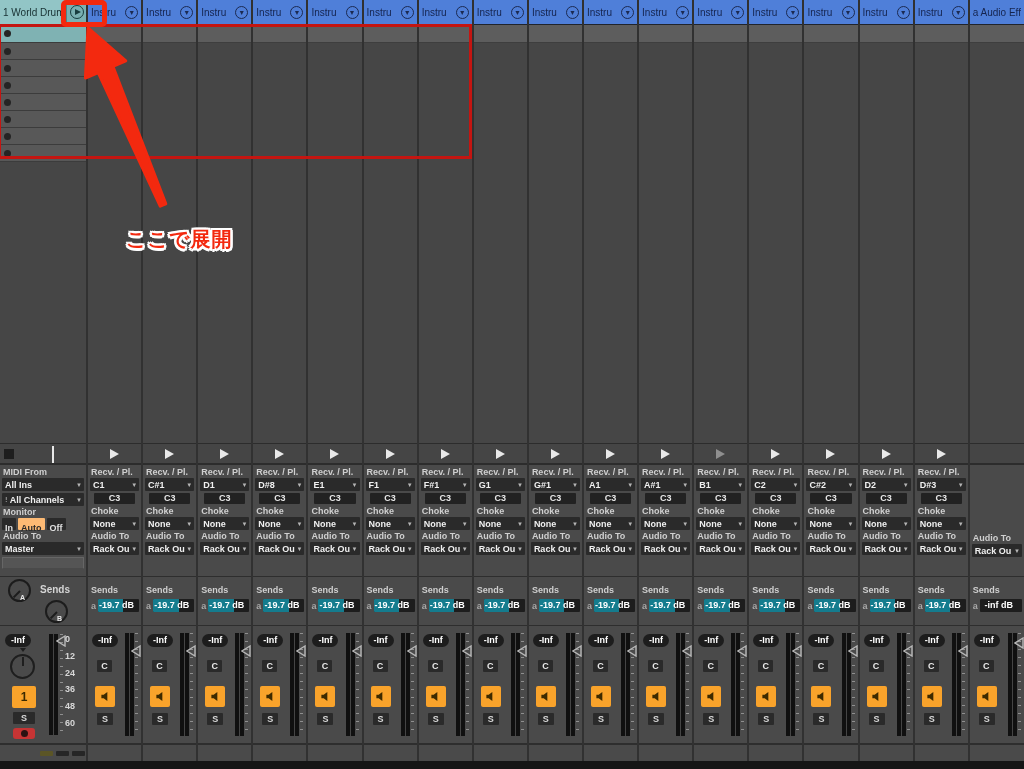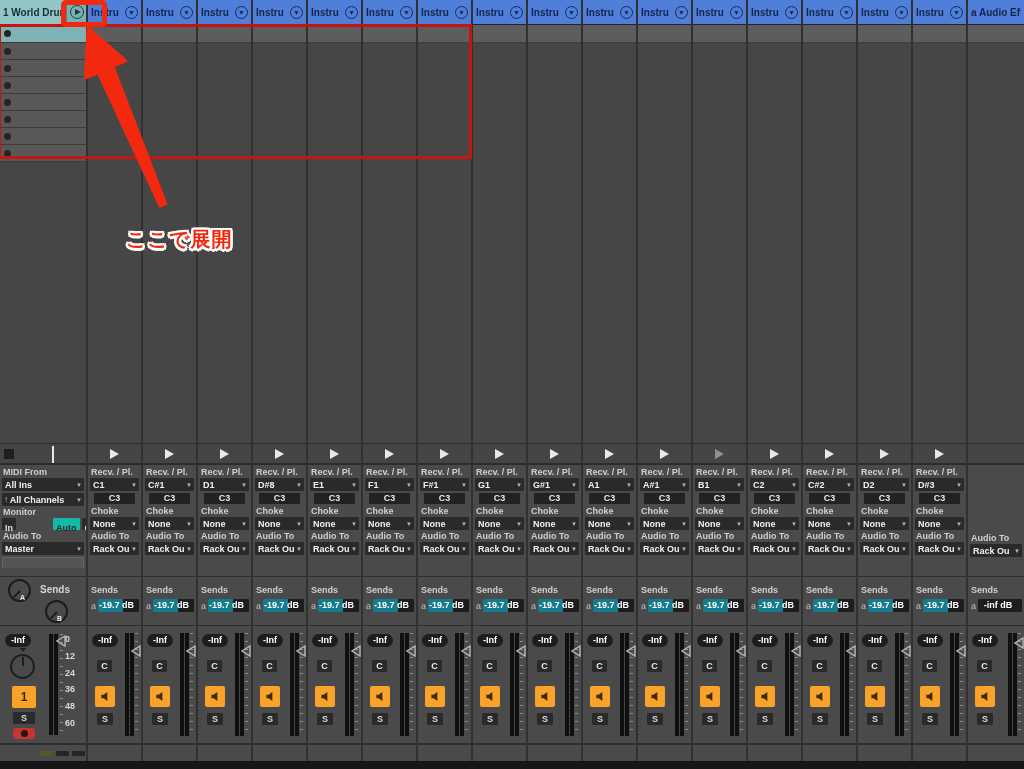--- a/index.html
+++ b/index.html
@@ -13,21 +13,21 @@
   .tracks { display:flex; height:761px; }
   .track { position:relative; background:#4a4a4a; border-right:2px solid #313131; display:flex; flex-direction:column; }
   .track.wd { width:88px; }
   .track.instr { width:66px; }
   .track.audio { width:56px; border-right:none; }
 
   
   .hdr { height:25px; flex:0 0 25px; display:flex; align-items:center; padding:0 3px;
          background:#4f7fd9; border-bottom:1px solid #20242c; overflow:hidden; }
   .wd .hdr { background:#92c5c6; padding-right:0; }
-  .hdr-label { font-size:10px; font-weight:bold; color:#15244e; white-space:nowrap; overflow:hidden; flex:1; }
+  .hdr-label { font-size:10px; font-weight:normal; color:#15244e; white-space:nowrap; overflow:hidden; flex:1; }
   .wd .hdr-label { color:#173032; }
   .hdr-circle { flex:0 0 13px; width:13px; height:13px; border:1.4px solid #1b2a52; border-radius:50%;
                 display:flex; align-items:center; justify-content:center; font-size:7px; color:#1b2a52; line-height:1; }
   .expand-btn { flex:0 0 20px; height:21px; background:#79b0b2; border-left:1px solid #4f8486;
                 display:flex; align-items:center; justify-content:center; }
   .expand-circle { width:14px; height:14px; border:1.4px solid #173d3f; border-radius:50%;
                    display:flex; align-items:center; justify-content:center; }
   .expand-circle .tri { width:0; height:0; border-left:6px solid #173d3f; border-top:3.5px solid transparent; border-bottom:3.5px solid transparent; margin-left:2px; }
 
   
@@ -50,21 +50,21 @@
   .io-label { height:11px; line-height:11px; padding-left:3px; font-size:9px; font-weight:bold; color:#cfcfcf; white-space:nowrap; overflow:hidden; }
   .dd { height:13px; margin:0 2px 1px 2px; background:#2a2a2a; border-radius:1px; display:flex; align-items:center;
         padding:0 2px 0 3px; font-size:9px; font-weight:bold; color:#f0f0f0; white-space:nowrap; overflow:hidden; }
   .dd .dd-arrow { margin-left:auto; font-size:6px; color:#b5b5b5; flex:0 0 auto; }
   .dd .chan-dots { color:#8a8a8a; font-size:8px; margin-right:2px; }
   .note-box { height:11px; margin:2px 6px 2px 6px; background:#222; border-radius:1px; color:#e8e8e8;
               font-size:9px; font-weight:bold; text-align:center; line-height:11px; }
   .monitor-row { height:12px; margin:0 2px 1px 2px; display:flex; gap:2px; }
   .mon-btn { height:12px; background:#2a2a2a; color:#e0e0e0; font-size:9px; font-weight:bold; line-height:12px;
              text-align:center; border-radius:1px; padding:4px 3px; }
-  .mon-btn.active { background:#14b8a6; color:#2a2a2a;margin-left:35px; }
+  .mon-btn.active { background:#fdba74; color:#2a2a2a; }
   .empty-field { height:12px; margin:2px 2px 0 2px; background:#555; border:1px solid #666; border-bottom-color:#4a4a4a; border-radius:1px; }
   .audio .io-spacer { height:66px; }
 
   
   .sends { height:49px; flex:0 0 49px; background:#4a4a4a; border-top:1px solid #2e2e2e; position:relative; }
   .sends .io-label { margin-top:8px; }
   .send-row { display:flex; align-items:center; margin:3px 2px 0 2px; }
   .send-letter { font-size:9px; font-weight:bold; color:#a8a8a8; width:8px; flex:0 0 8px; padding-left:1px; }
   .send-val { position:relative; flex:1; height:13px; background:#1d1d1d; border-radius:1px; overflow:hidden; }
   .send-fill { position:absolute; left:0; top:0; bottom:0; width:62%; background:#147c8e; }

